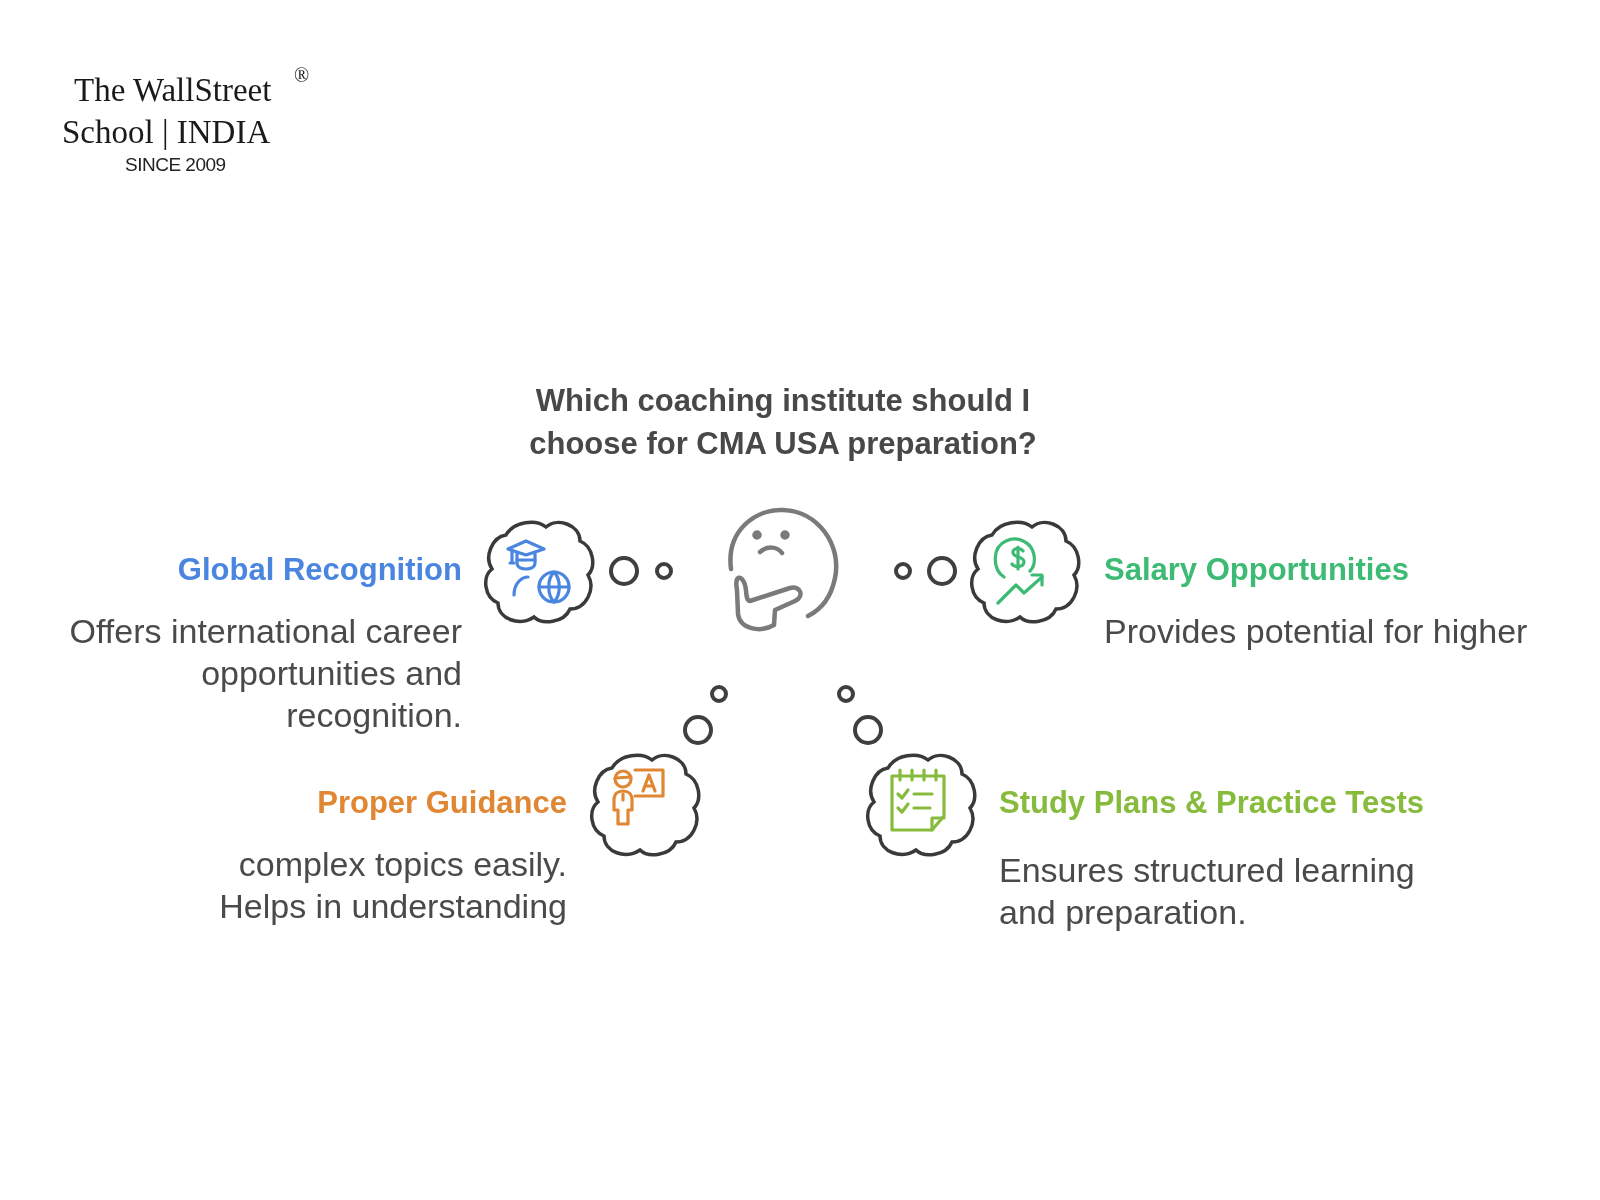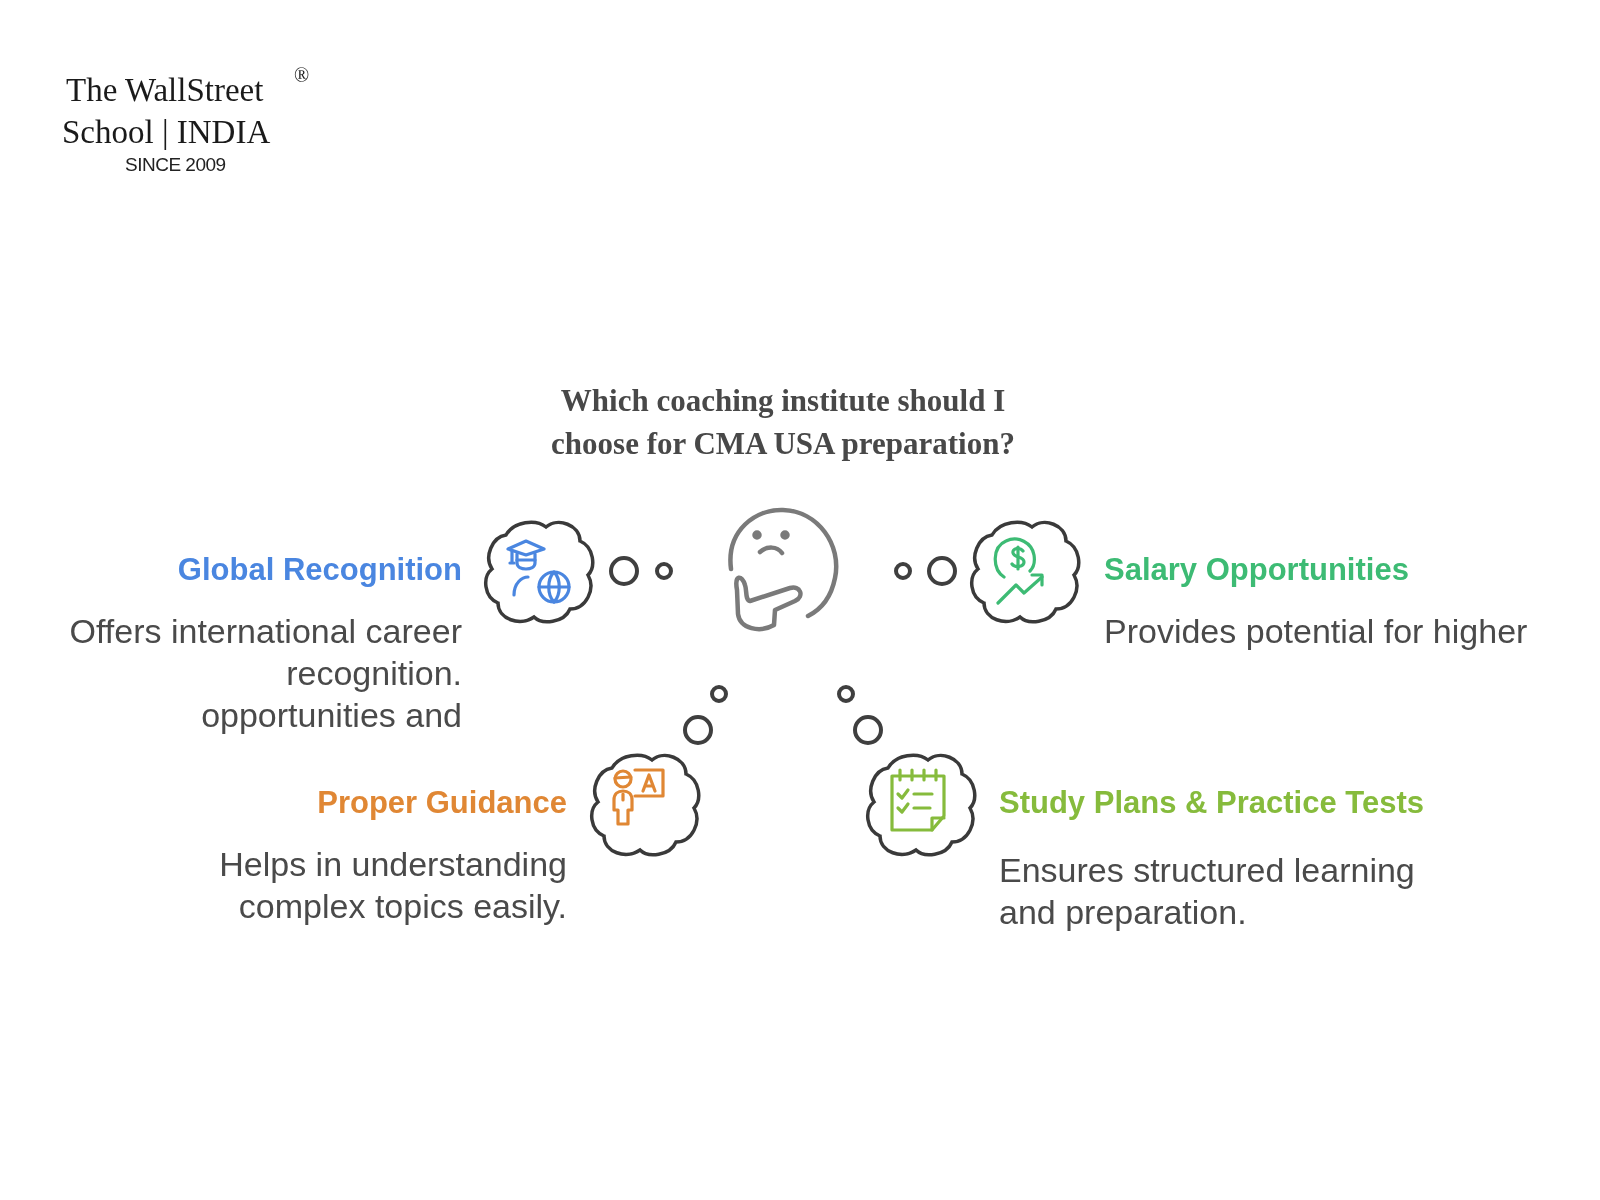--- a/index.html
+++ b/index.html
@@ -1,31 +1,31 @@
 <!DOCTYPE html>
 <html><head>
 <meta charset="utf-8">
 <style>
   html, body { margin:0; padding:0; background:#ffffff; }
   body { width:1600px; height:1200px; position:relative; overflow:hidden; font-family:"Liberation Sans", sans-serif; }
   .abs { position:absolute; }
   .logo-l1, .logo-l2 { font-family:"Liberation Serif", "DejaVu Serif", serif; color:#1a1a1a; font-size:33px; line-height:40px; white-space:nowrap; }
   .logo-reg { font-family:"Liberation Serif", serif; font-size:20px; color:#1a1a1a; }
   .logo-since { font-family:"Liberation Sans", sans-serif; font-size:19px; color:#222; letter-spacing:-0.5px; }
-  .question { font-family:Liberation Serif, serif; font-weight:bold; font-size:31px; line-height:43px; color:#484848; text-align:center; width:620px; }
+  .question { font-family:Liberation Sans, sans-serif; font-weight:bold; font-size:31px; line-height:43px; color:#484848; text-align:center; width:620px; }
   .heading { font-weight:bold; font-size:31px; white-space:nowrap; line-height:40px; }
   .desc { font-size:34px; line-height:42px; color:#4a4a4a; }
   .right { text-align:right; }
   svg { position:absolute; overflow:visible; }
 </style>
 </head>
 <body>
 
 <div class="abs" style="left:62px; top:70px; width:290px; height:110px;">
-  <div class="abs logo-l1" style="left:4px; top:0px;">The WallStreet</div>
+  <div class="abs logo-l1" style="left:12px; top:0px;">The WallStreet</div>
   <div class="abs logo-reg" style="left:232px; top:-6px;">®</div>
   <div class="abs logo-l2" style="left:0px; top:42px;">School | INDIA</div>
   <div class="abs logo-since" style="left:63px; top:84px;">SINCE 2009</div>
 </div>
 
 <div class="abs question" style="left:473px; top:379px;">
   <div>Which coaching institute should I</div>
   <div>choose for CMA USA preparation?</div>
 </div>
 
@@ -99,37 +99,37 @@
     <path d="M48,44 L66,44"></path>
     <path d="M32,58 L36,62 L42,54"></path>
     <path d="M48,58 L64,58"></path>
   </g>
 </svg>
 
 <div class="abs" style="left:40px; top:550px; width:422px;">
   <div class="heading right" style="color:#4a86e0;">Global Recognition</div>
   <div class="desc right" style="margin-top:20px;">
     <div>Offers international career</div>
+    <div>opportunities and</div>
     <div>recognition.</div>
-    <div>opportunities and</div>
   </div>
 </div>
 
 <div class="abs" style="left:1104px; top:550px; width:480px;">
   <div class="heading" style="color:#3dbb74;">Salary Opportunities</div>
   <div class="desc" style="margin-top:20px;">
     <div>Provides potential for higher</div>
   </div>
 </div>
 
 <div class="abs" style="left:150px; top:783px; width:417px;">
   <div class="heading right" style="color:#e08734;">Proper Guidance</div>
   <div class="desc right" style="margin-top:20px;">
+    <div>complex topics easily.</div>
     <div>Helps in understanding</div>
-    <div>complex topics easily.</div>
   </div>
 </div>
 
 <div class="abs" style="left:999px; top:783px; width:520px;">
   <div class="heading" style="color:#86bb3c;">Study Plans &amp; Practice Tests</div>
   <div class="desc" style="margin-top:26px;">
     <div>Ensures structured learning</div>
     <div>and preparation.</div>
   </div>
 </div>

